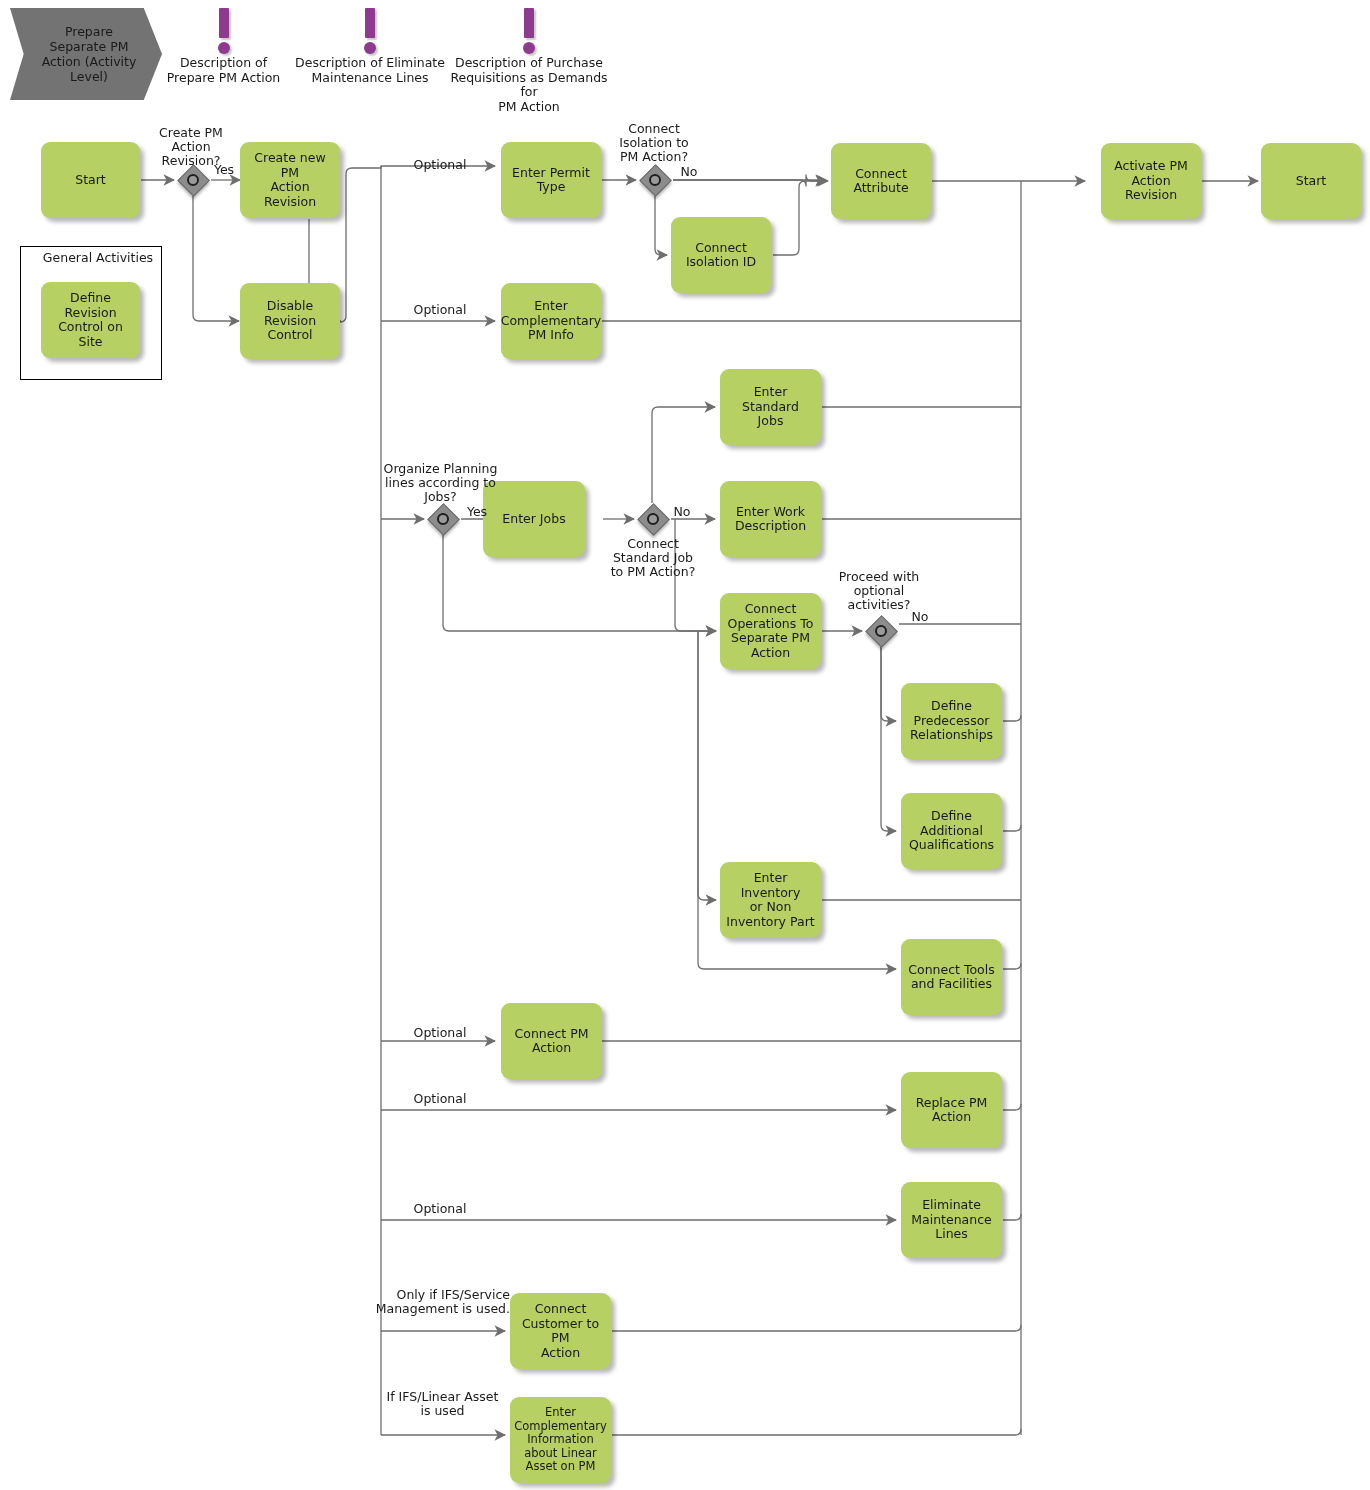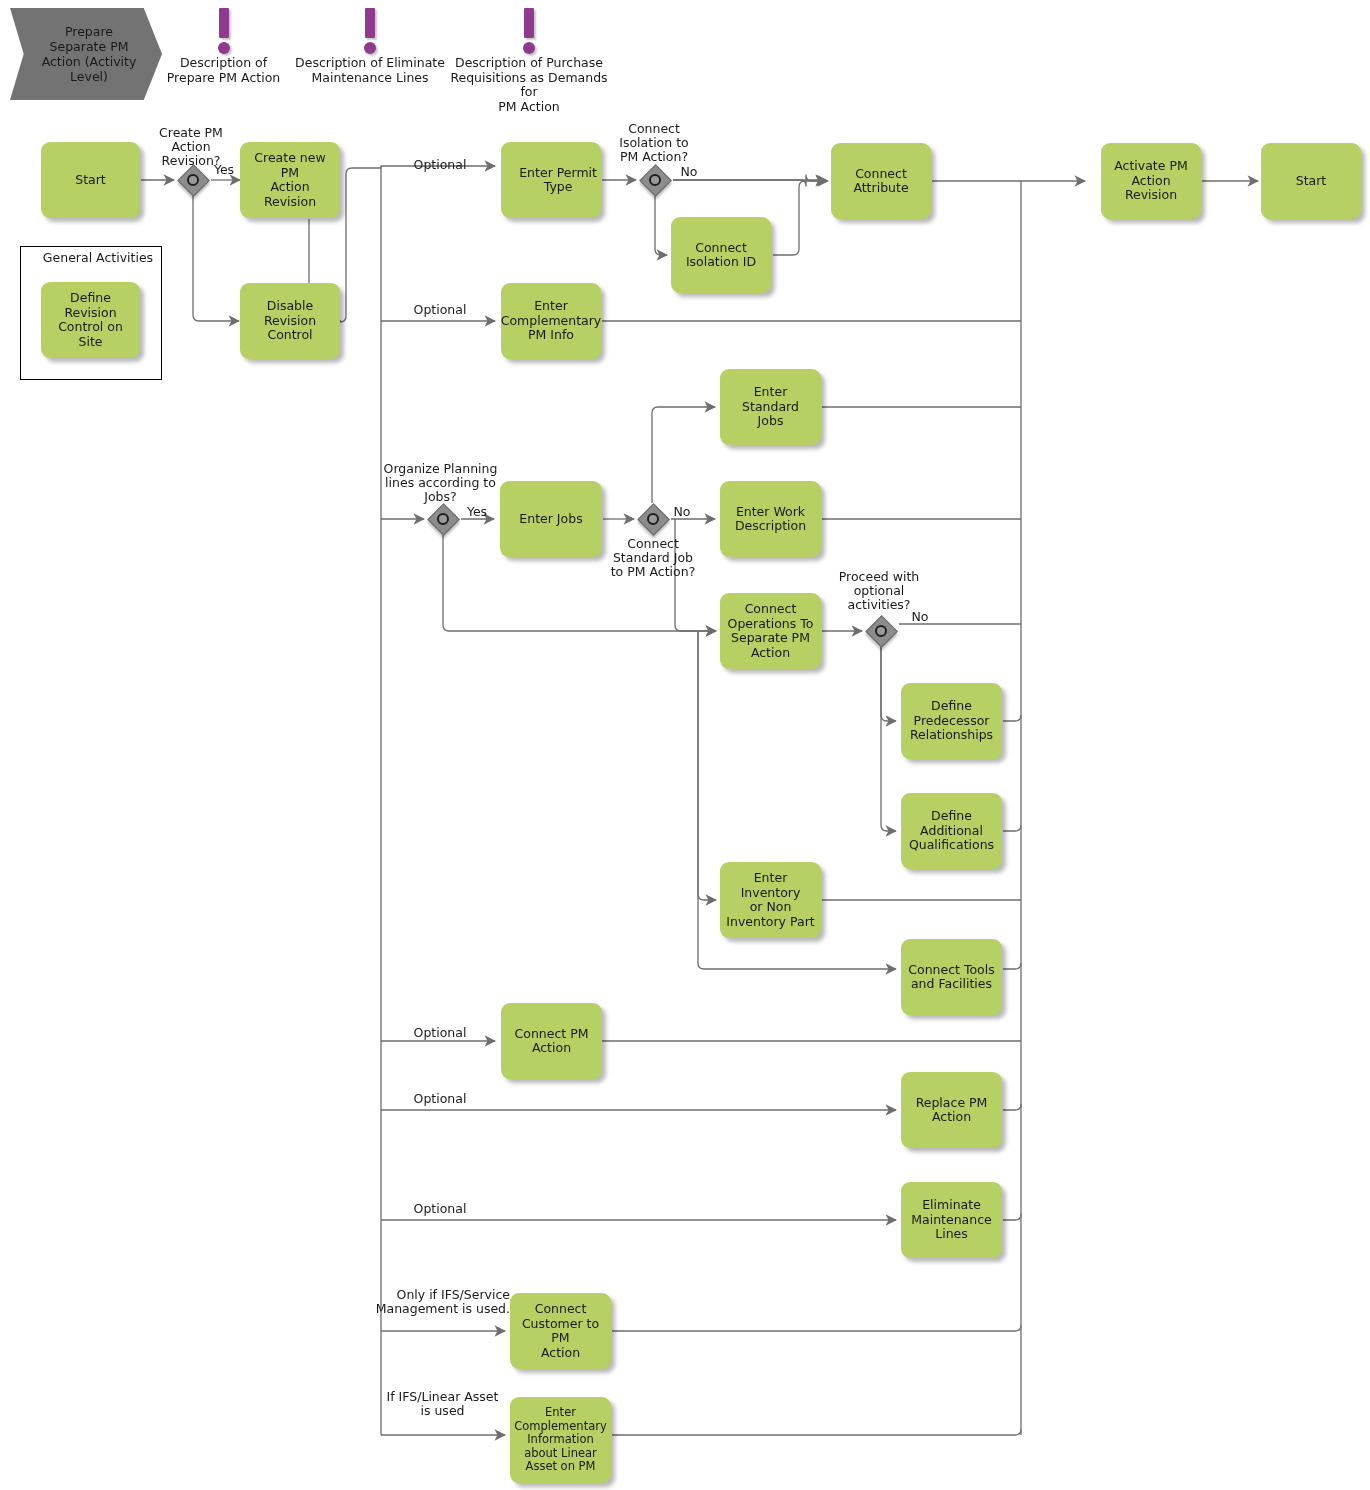--- a/index.html
+++ b/index.html
@@ -226,21 +226,21 @@
   </div>
 
   <div class="task" style="left:240px;top:142px;width:100px;height:76px;">
     <span>Create new PM<br>Action Revision</span>
   </div>
 
   <div class="task" style="left:240px;top:283px;width:100px;height:76px;">
     <span>Disable Revision<br>Control</span>
   </div>
 
-  <div class="task" style="left:501px;top:142px;width:100px;height:76px;justify-content:flex-end;">
+  <div class="task" style="left:501px;top:142px;width:100px;height:76px;">
     <span>Enter Permit<br>Type</span>
   </div>
 
   <div class="task" style="left:671px;top:217px;width:100px;height:76px;">
     <span>Connect<br>Isolation ID</span>
   </div>
 
   <div class="task" style="left:831px;top:143px;width:100px;height:76px;">
     <span>Connect<br>Attribute</span>
   </div>
@@ -254,21 +254,21 @@
   </div>
 
   <div class="task" style="left:501px;top:283px;width:100px;height:76px;">
     <span>Enter<br>Complementary<br>PM Info</span>
   </div>
 
   <div class="task" style="left:720px;top:369px;width:101px;height:76px;">
     <span>Enter Standard<br>Jobs</span>
   </div>
 
-  <div class="task" style="left:500px;top:481px;width:102px;height:76px;">
+  <div class="task" style="left:483px;top:481px;width:102px;height:76px;">
     <span>Enter Jobs</span>
   </div>
 
   <div class="task" style="left:720px;top:481px;width:101px;height:76px;">
     <span>Enter Work<br>Description</span>
   </div>
 
   <div class="task" style="left:720px;top:593px;width:101px;height:76px;">
     <span>Connect<br>Operations To<br>Separate PM<br>Action</span>
   </div>

